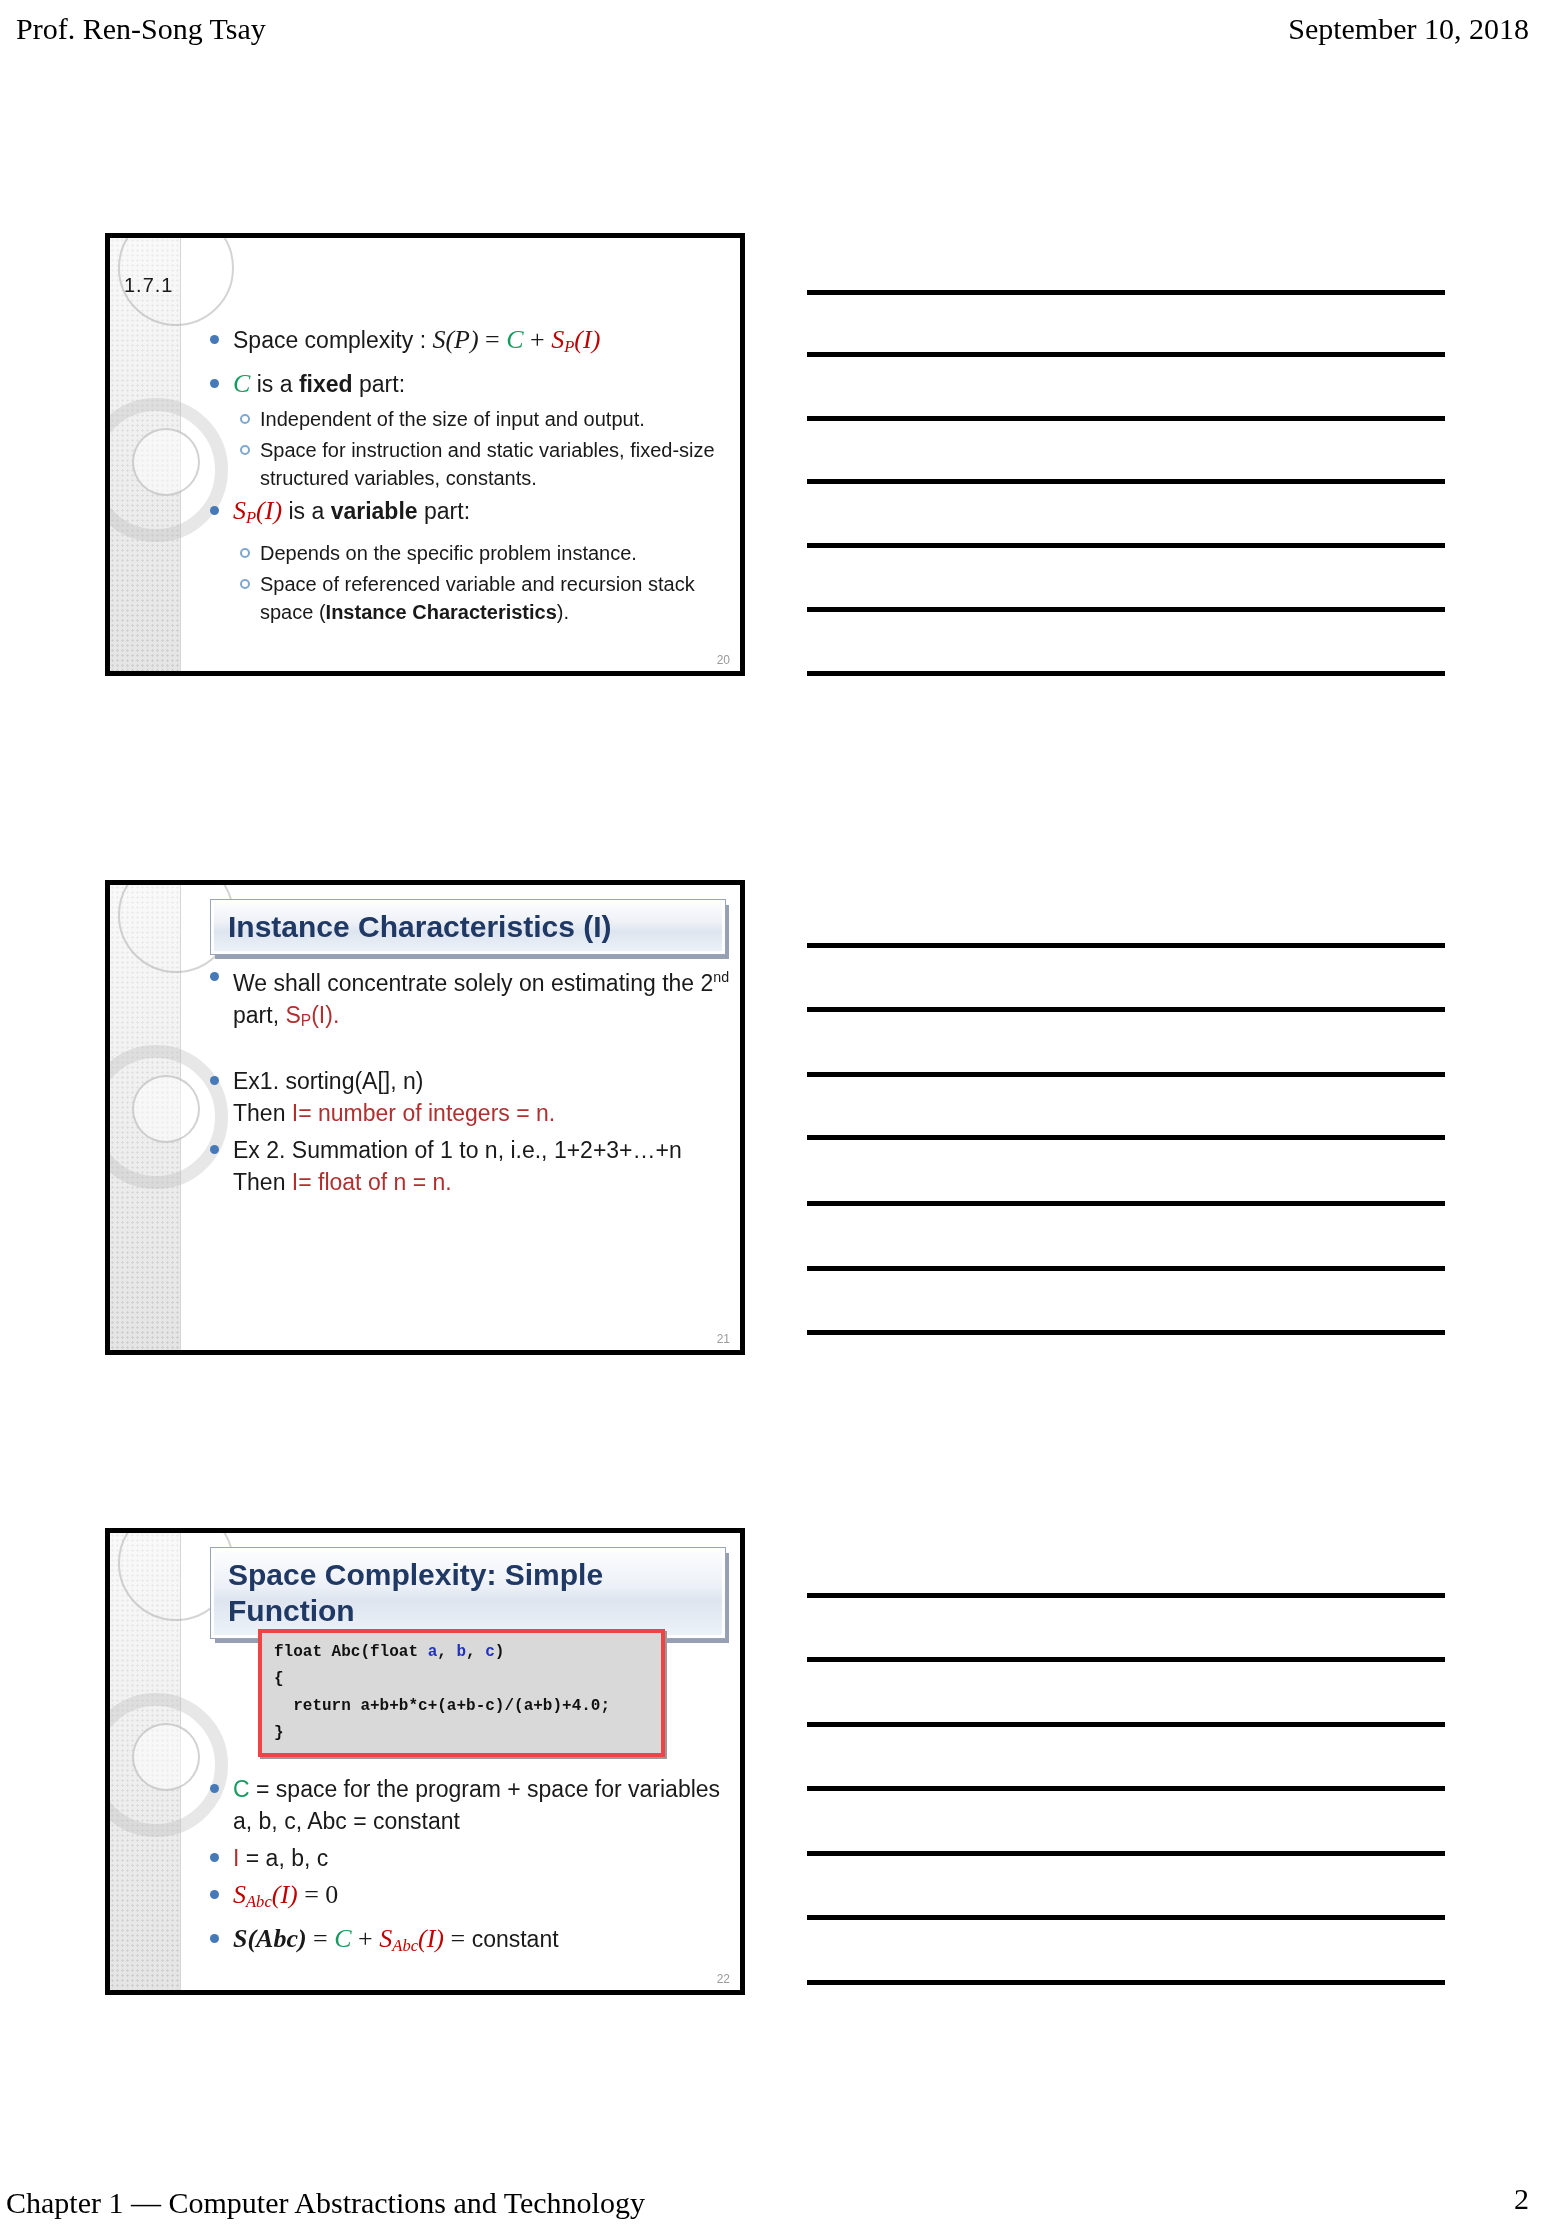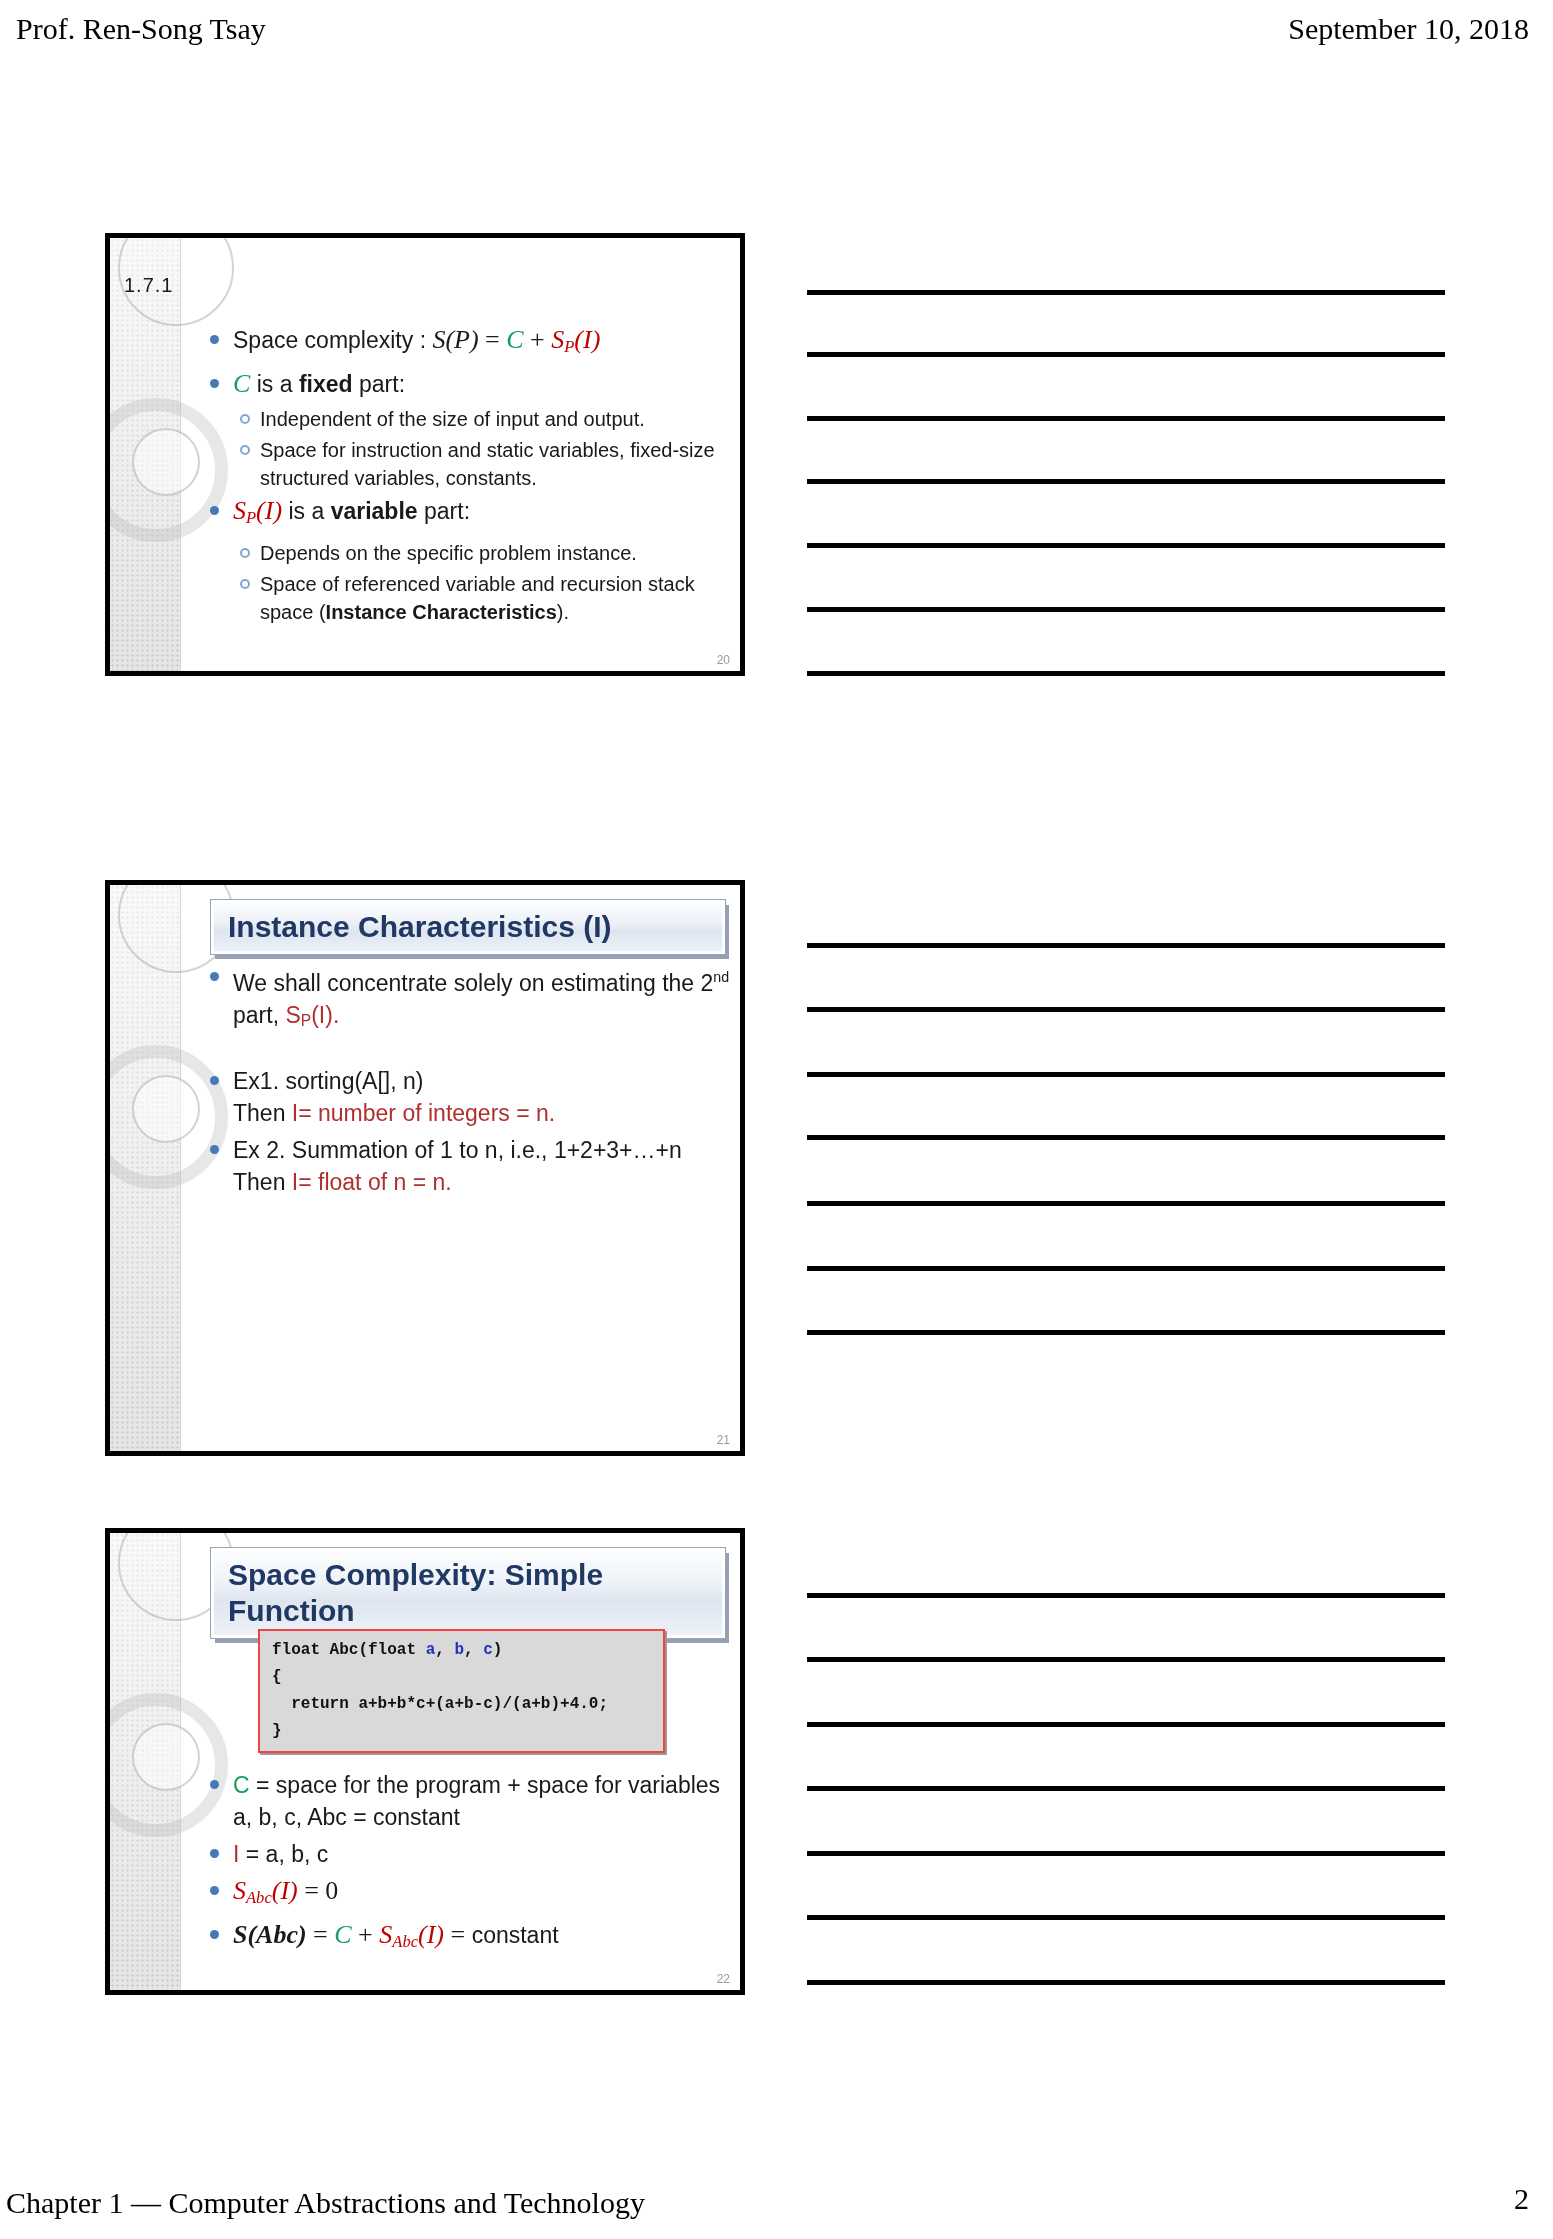--- a/index.html
+++ b/index.html
@@ -15,21 +15,21 @@
   #ftr-right{right:24px;top:2182px;}
 
   
   #note-lines{position:absolute;left:807px;top:0;width:638px;height:2239px;}
   .note-line{position:absolute;left:0;width:100%;height:5px;background:#000;}
 
   
   .slide{position:absolute;left:105px;width:640px;background:#fff;border:5px solid #000;
          box-sizing:border-box;overflow:hidden;}
   #slide-1{top:233px;height:443px;}
-  #slide-2{top:880px;height:576px;}
+  #slide-2{top:880px;height:475px;}
   #slide-3{top:1528px;height:467px;}
 
   
   .strip{position:absolute;left:0;top:0;bottom:0;width:70px;
          background-image:linear-gradient(180deg,rgba(255,255,255,.65),rgba(205,205,205,.3)),
                           radial-gradient(#cfcfcf 1px,transparent 1.3px);
          background-size:100% 100%,5px 5px;background-color:#efefef;
          border-right:1px solid #d6d6d6;}
   .circ{position:absolute;border-radius:50%;}
   .circ.c1{width:112px;height:112px;border:2px solid rgba(160,160,160,.45);left:8px;top:-28px;}
@@ -68,21 +68,21 @@
   .run-mC{font-family:"Liberation Serif",serif;font-style:italic;font-size:1.13em;color:#189b60;}
   .run-mR{font-family:"Liberation Serif",serif;font-style:italic;font-size:1.13em;color:#c00000;}
   .run-mRs{font-family:"Liberation Serif",serif;font-style:italic;font-size:.72em;color:#c00000;vertical-align:-0.25em;}
   .run-r{color:#b03030;}
   .run-rs{color:#b03030;font-size:.68em;vertical-align:-0.2em;}
   .run-g{color:#189b60;}
   .run-sup{font-size:.62em;vertical-align:super;}
 
   
   .code-box{margin:0 0 16px 48px;width:407px;box-sizing:border-box;background:#d9d9d9;
-            border:2px solid #ef4444;box-shadow:2px 2px 0 #9a9a9a;padding:6px 12px;}
+            border:4px solid #ef4444;box-shadow:2px 2px 0 #9a9a9a;padding:6px 12px;}
   .code-line{font-family:"Liberation Mono","DejaVu Sans Mono",monospace;font-weight:bold;
              font-size:16px;line-height:27px;color:#111;white-space:pre;}
   .run-k{}
   .run-v{color:#2233bb;}
 
   .slide-number{position:absolute;right:10px;bottom:4px;font-size:12px;color:#9a9a9a;}
 </style>
 </head>
 <body>
 

